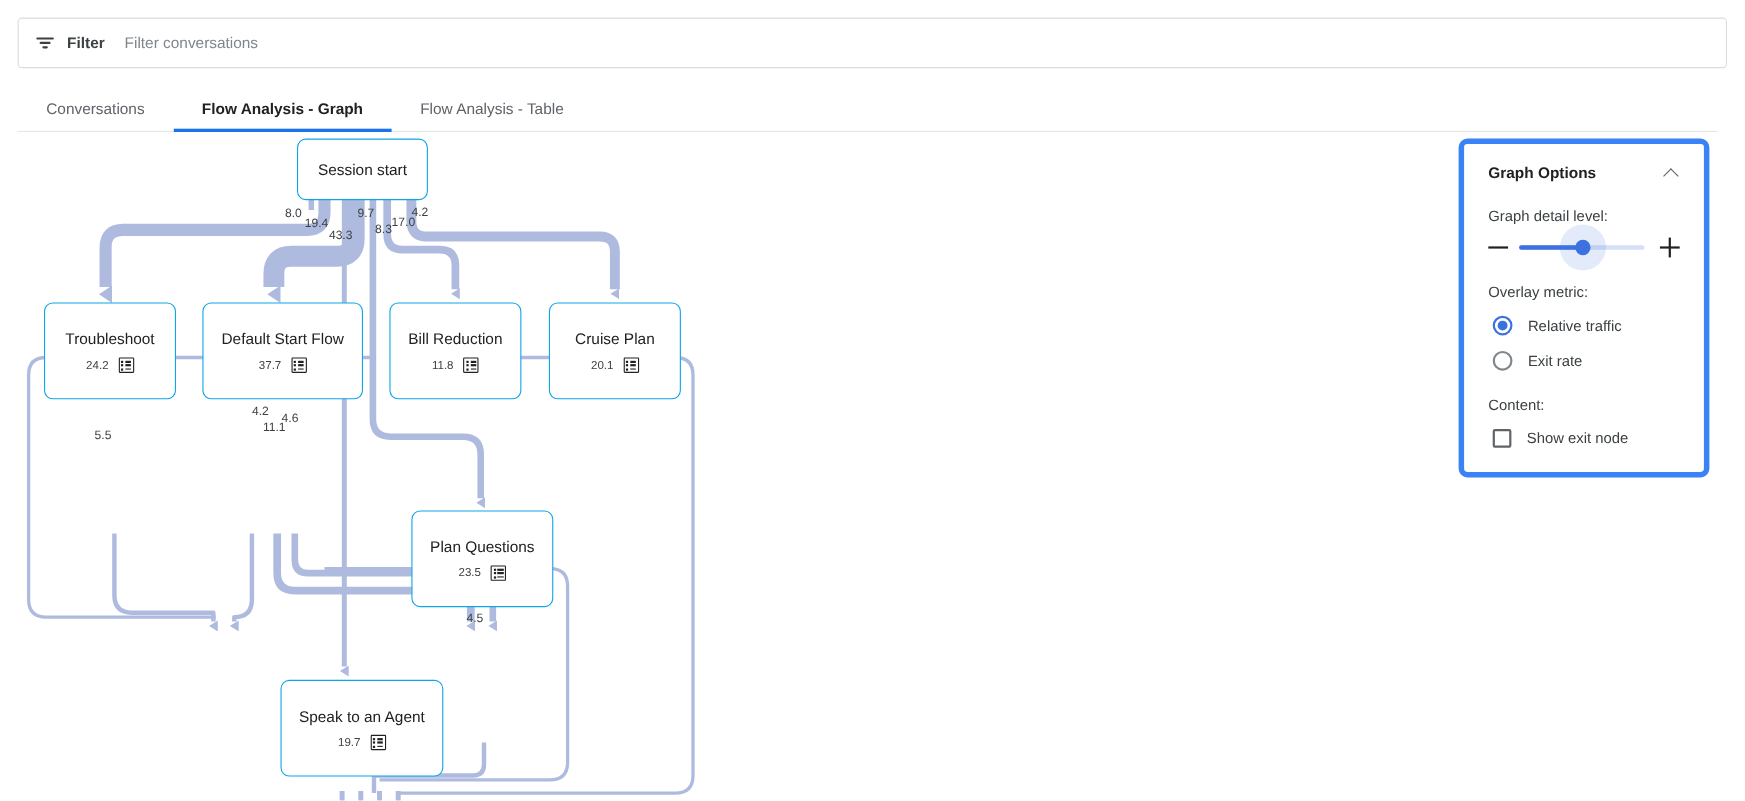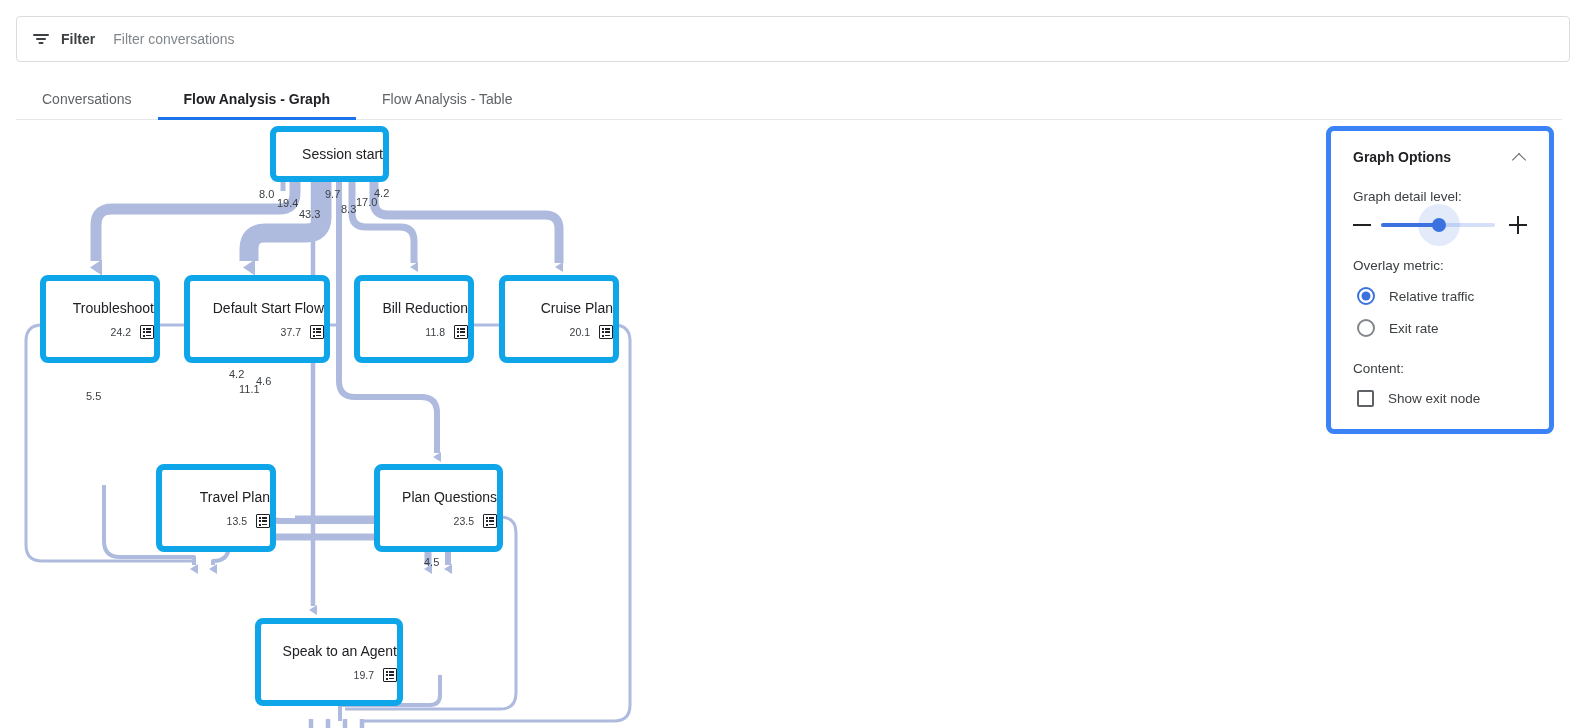--- a/index.html
+++ b/index.html
@@ -52,22 +52,22 @@
     content: ""; position: absolute; left: 0; right: 0; bottom: -1px;
     height: 3px; background: #1a73e8;
   }
 
   
   .graph-canvas { position: absolute; left: 0; top: 121px; width: 1320px; height: 607px; overflow: hidden; }
   .graph-svg { position:absolute; left:0; top:0; }
 
   .node {
     position: absolute;
-    border: 6px solid #0ea5e9; border-radius: 8px; background: #fff;
-    display: flex; flex-direction: column; align-items: flex-end; justify-content: center;
+    border: 1px solid #0ea5e9; border-radius: 8px; background: #fff;
+    display: flex; flex-direction: column; align-items: center; justify-content: center;
     box-shadow: 0 0 0 0 rgba(0,0,0,0); z-index: 5;
   }
   .node-label { font-size: 14px; color: #202124; line-height: 18px; white-space: nowrap; }
   .node-meta { display: flex; align-items: center; gap: 9px; margin-top: 8px; }
   .node-value { font-size: 10.5px; color: #3c4043; }
   .list-icon {
     width: 14px; height: 14px; border: 1.4px solid #202124; border-radius: 1px;
     position: relative; display:block;
   }
   .list-icon b {
@@ -270,34 +270,20 @@
             <b></b>
             <s></s>
             <b></b>
             <s></s>
             <b></b>
             <s></s>
           </span>
       </span>
     </div>
 
-    <div class="node" style="left:156px; top:343px; width:120px; height:88px;">
-      <span class="node-label">Travel Plan</span>
-      <span class="node-meta">
-        <span class="node-value">13.5</span>
-        <span class="list-icon">
-            <b></b>
-            <s></s>
-            <b></b>
-            <s></s>
-            <b></b>
-            <s></s>
-          </span>
-      </span>
-    </div>
 
     <div class="node" style="left:374px; top:343px; width:129px; height:88px;">
       <span class="node-label">Plan Questions</span>
       <span class="node-meta">
         <span class="node-value">23.5</span>
         <span class="list-icon">
             <b></b>
             <s></s>
             <b></b>
             <s></s>

